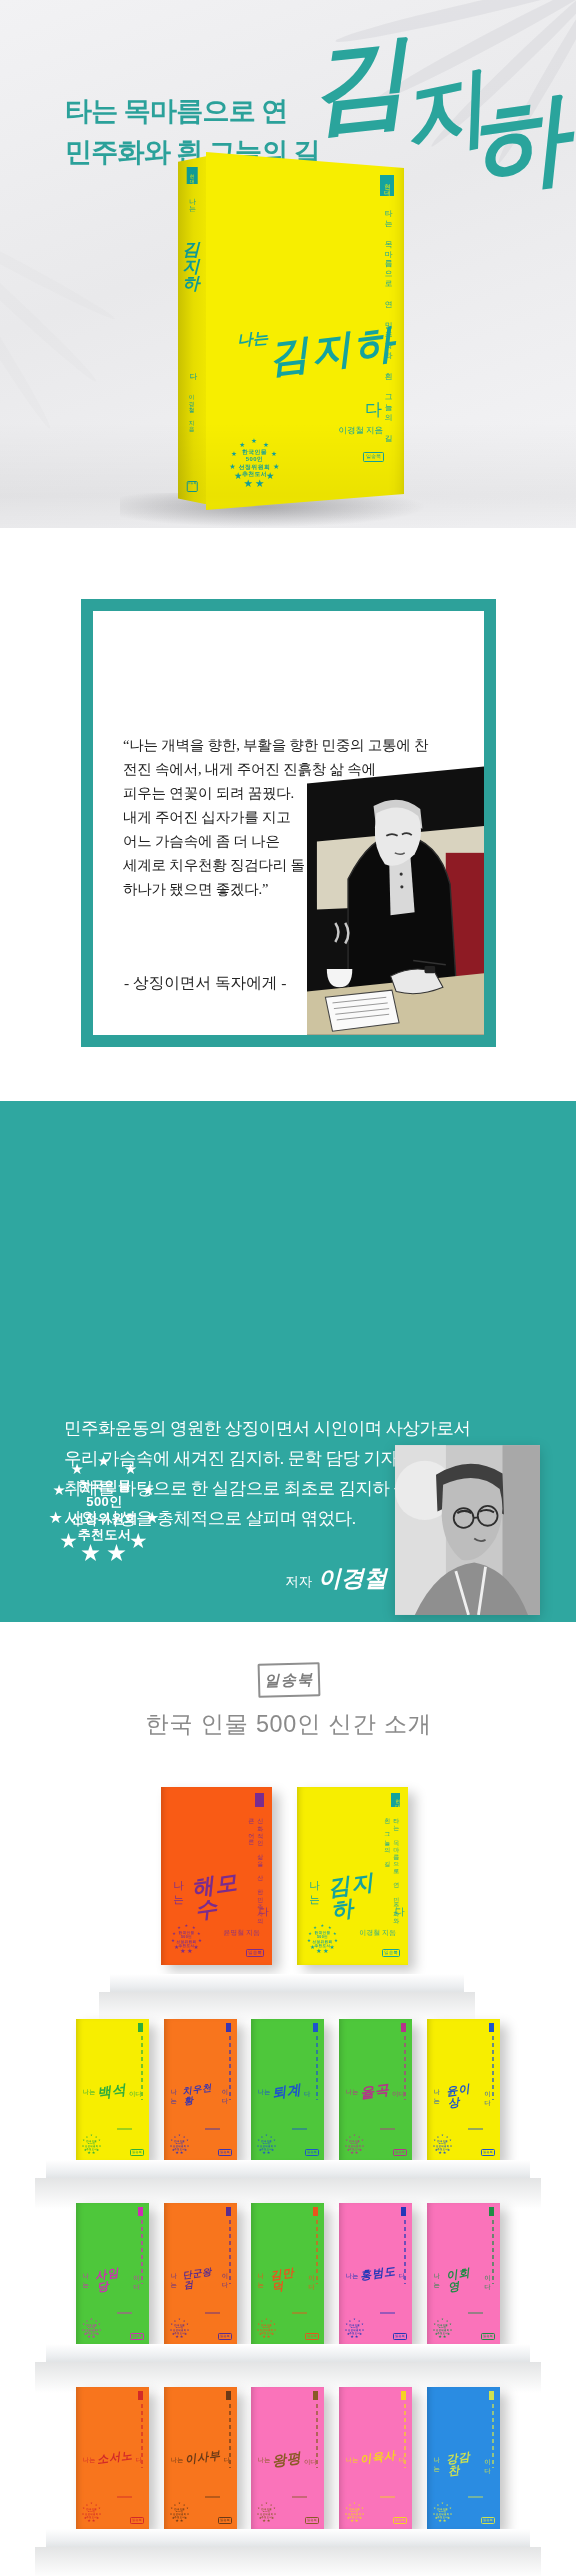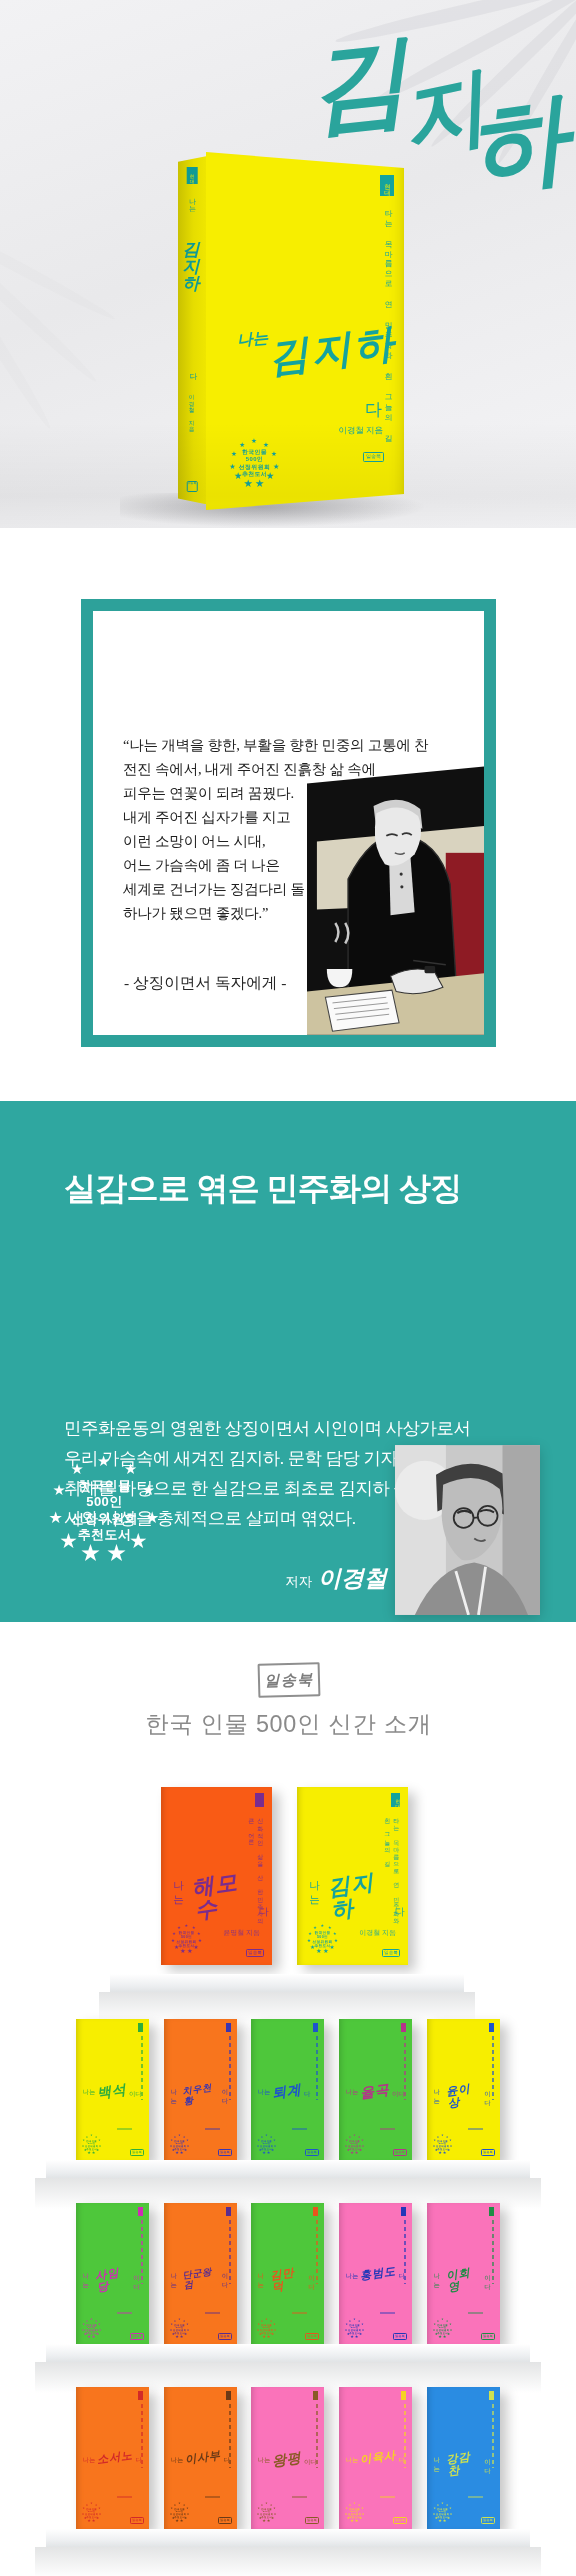--- a/index.html
+++ b/index.html
@@ -141,20 +141,24 @@
     <svg class="leaf2" viewBox="0 0 420 360">
       <g transform="translate(0,40) rotate(18)" fill="#dededf" opacity="0.6">
         <ellipse transform="rotate(10) translate(160 0)" rx="160" ry="8"></ellipse>
         <ellipse transform="rotate(25) translate(175 0)" rx="175" ry="9"></ellipse>
         <ellipse transform="rotate(40) translate(180 0)" rx="180" ry="9"></ellipse>
         <ellipse transform="rotate(55) translate(170 0)" rx="170" ry="8"></ellipse>
         <ellipse transform="rotate(70) translate(150 0)" rx="150" ry="8"></ellipse>
       </g>
     </svg>
 
+    <div class="hero-headline serif">
+      <div>타는 목마름으로 연</div>
+      <div>민주화와 흰 그늘의 길</div>
+    </div>
     <div class="hero-name">
       <span class="script">김</span>
       <span class="script">지</span>
       <span class="script">하</span>
     </div>
 
     <div class="book-shadow"></div>
     <div class="book3d">
       <div class="spine">
         <span class="sbadge vert">현대</span>
@@ -195,23 +199,22 @@
     </div>
   </section>
 
   <section class="quote-section">
     <div class="quote-box">
       <div class="q-text serif">
         <div>“나는 개벽을 향한, 부활을 향한 민중의 고통에 찬</div>
         <div>전진 속에서, 내게 주어진 진흙창 삶 속에</div>
         <div>피우는 연꽃이 되려 꿈꿨다.</div>
         <div>내게 주어진 십자가를 지고</div>
-        <div>이런 소망이 어느 시대,</div>
         <div>어느 가슴속에 좀 더 나은</div>
-        <div>세계로 건너가는 징검다리 돌</div>
+        <div>세계로 치우천황 징검다리 돌</div>
         <div>하나가 됐으면 좋겠다.”</div>
       </div>
       <div class="q-attr serif">- 상징이면서 독자에게 -</div>
 
       <svg class="q-illust" viewBox="0 0 250 385">
         <polygon points="0,30 250,6 250,385 0,385" fill="#101010"></polygon>
         <polygon points="14,112 250,90 250,198 14,208" fill="#d9d3bf"></polygon>
         <rect x="196" y="128" width="54" height="224" fill="#8e1b24"></rect>
         <path d="M58,165 Q92,98 134,102 Q186,110 202,172 L212,335 L58,335 Z" fill="#0b0b0b" stroke="#2c2c2c" stroke-width="2"></path>
         <polygon points="116,136 146,132 152,212 118,216" fill="#d9d9d9"></polygon>
@@ -228,21 +231,20 @@
         <rect x="166" y="288" width="15" height="10" rx="2" fill="#222"></rect>
         <path d="M150,280 l46,6" stroke="#333" stroke-width="2"></path>
         <path d="M28,292 q0,26 18,26 q18,0 18,-26 Z" fill="#f4f4f4"></path>
         <path d="M40,254 q9,-14 0,-27 M54,256 q9,-14 0,-29" stroke="#e8e8e8" stroke-width="3.5" fill="none" opacity=".85"></path>
       </svg>
     </div>
   </section>
 
   <section class="about">
     <div class="a-headline serif">
-      <div>실감으로 엮은 민주화의 상징</div>
     </div>
     <div class="a-body serif">
       <div>민주화운동의 영원한 상징이면서 시인이며 사상가로서</div>
       <div>우리 가슴속에 새겨진 김지하. 문학 담당 기자 출신 평론가가</div>
       <div>취재를 바탕으로 한 실감으로 최초로 김지하 생애와</div>
       <div>시와 사상을 총체적으로 살피며 엮었다.</div>
     </div>
     <div class="star-ring" style="width: 113px; height: 113px;">
         <span class="star" style="left: 49px; top: 5.32907e-15px; font-size: 14.7px;">★</span>
         <span class="star" style="left: 76px; top: 7.8px; font-size: 14.7px;">★</span>

